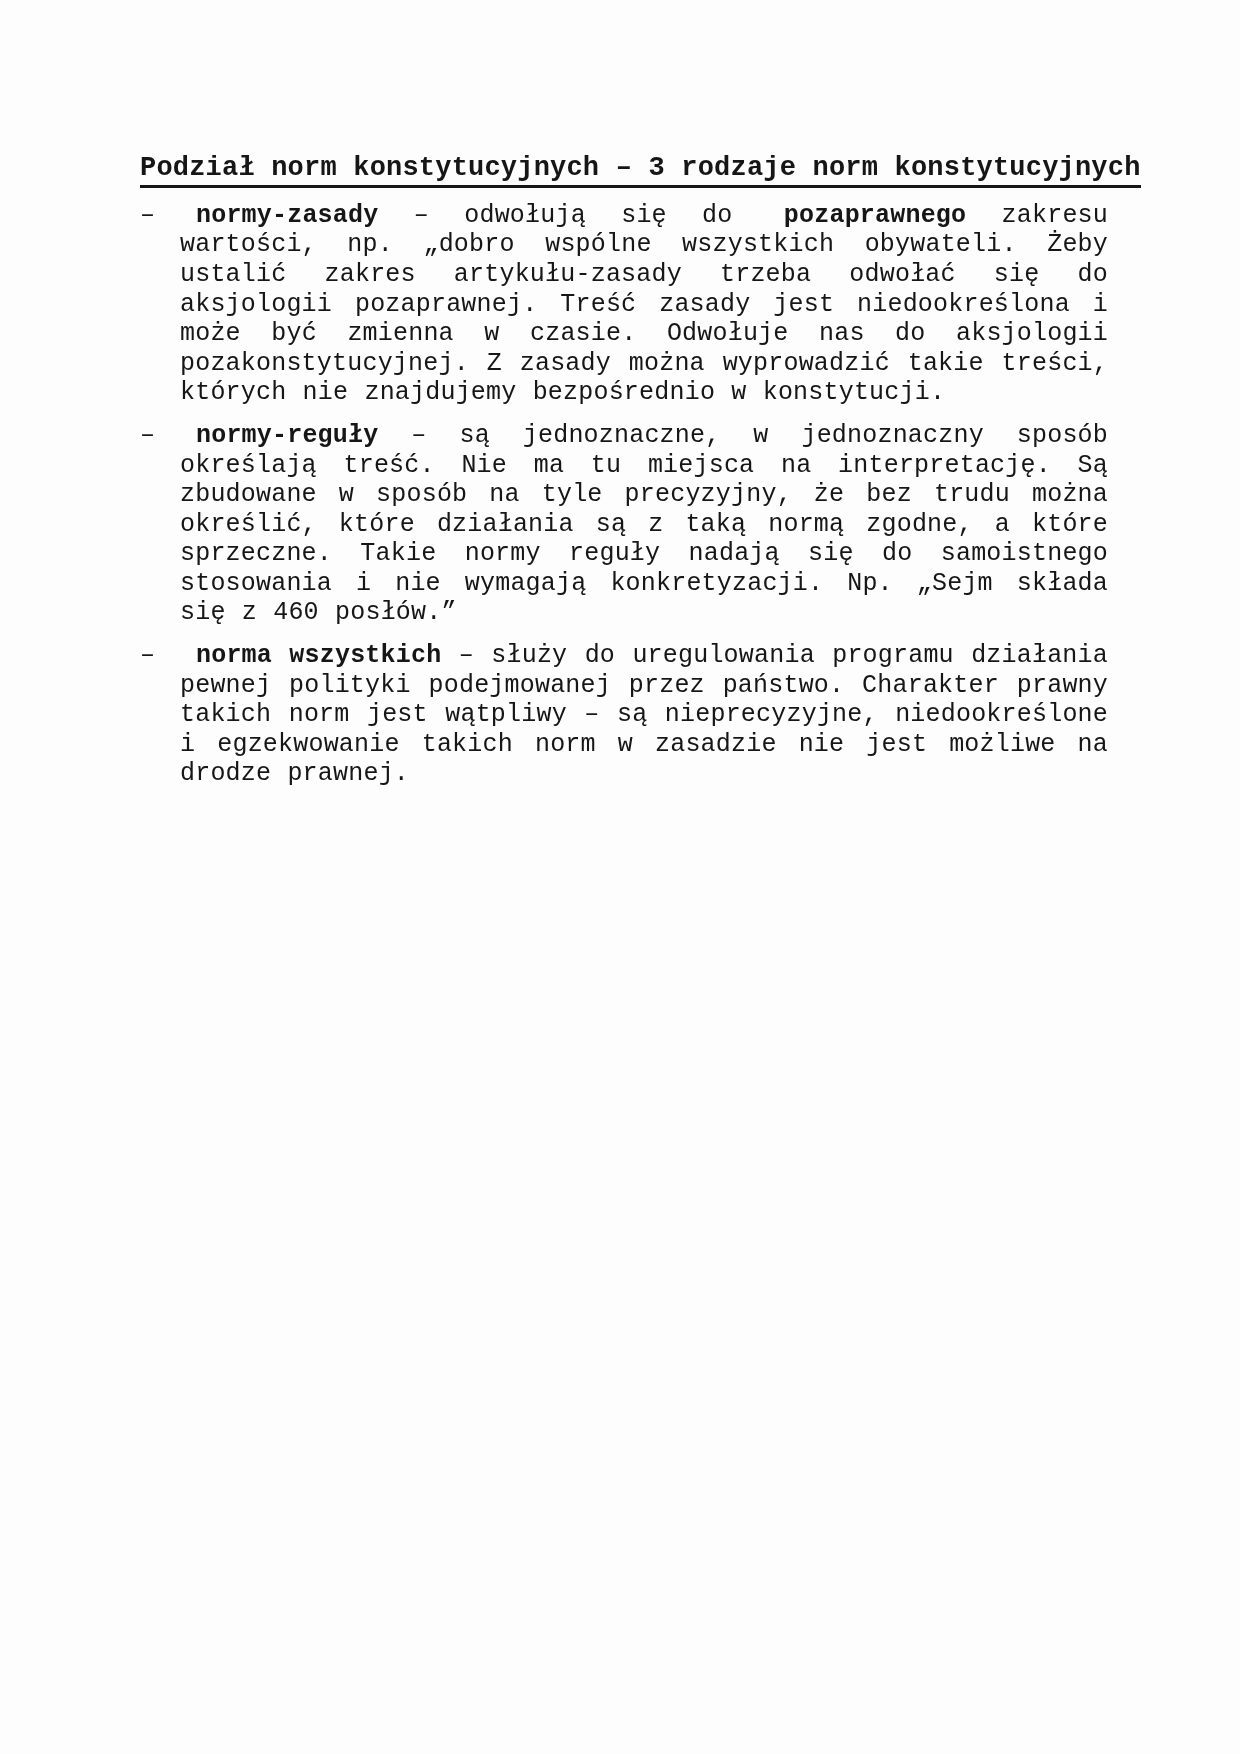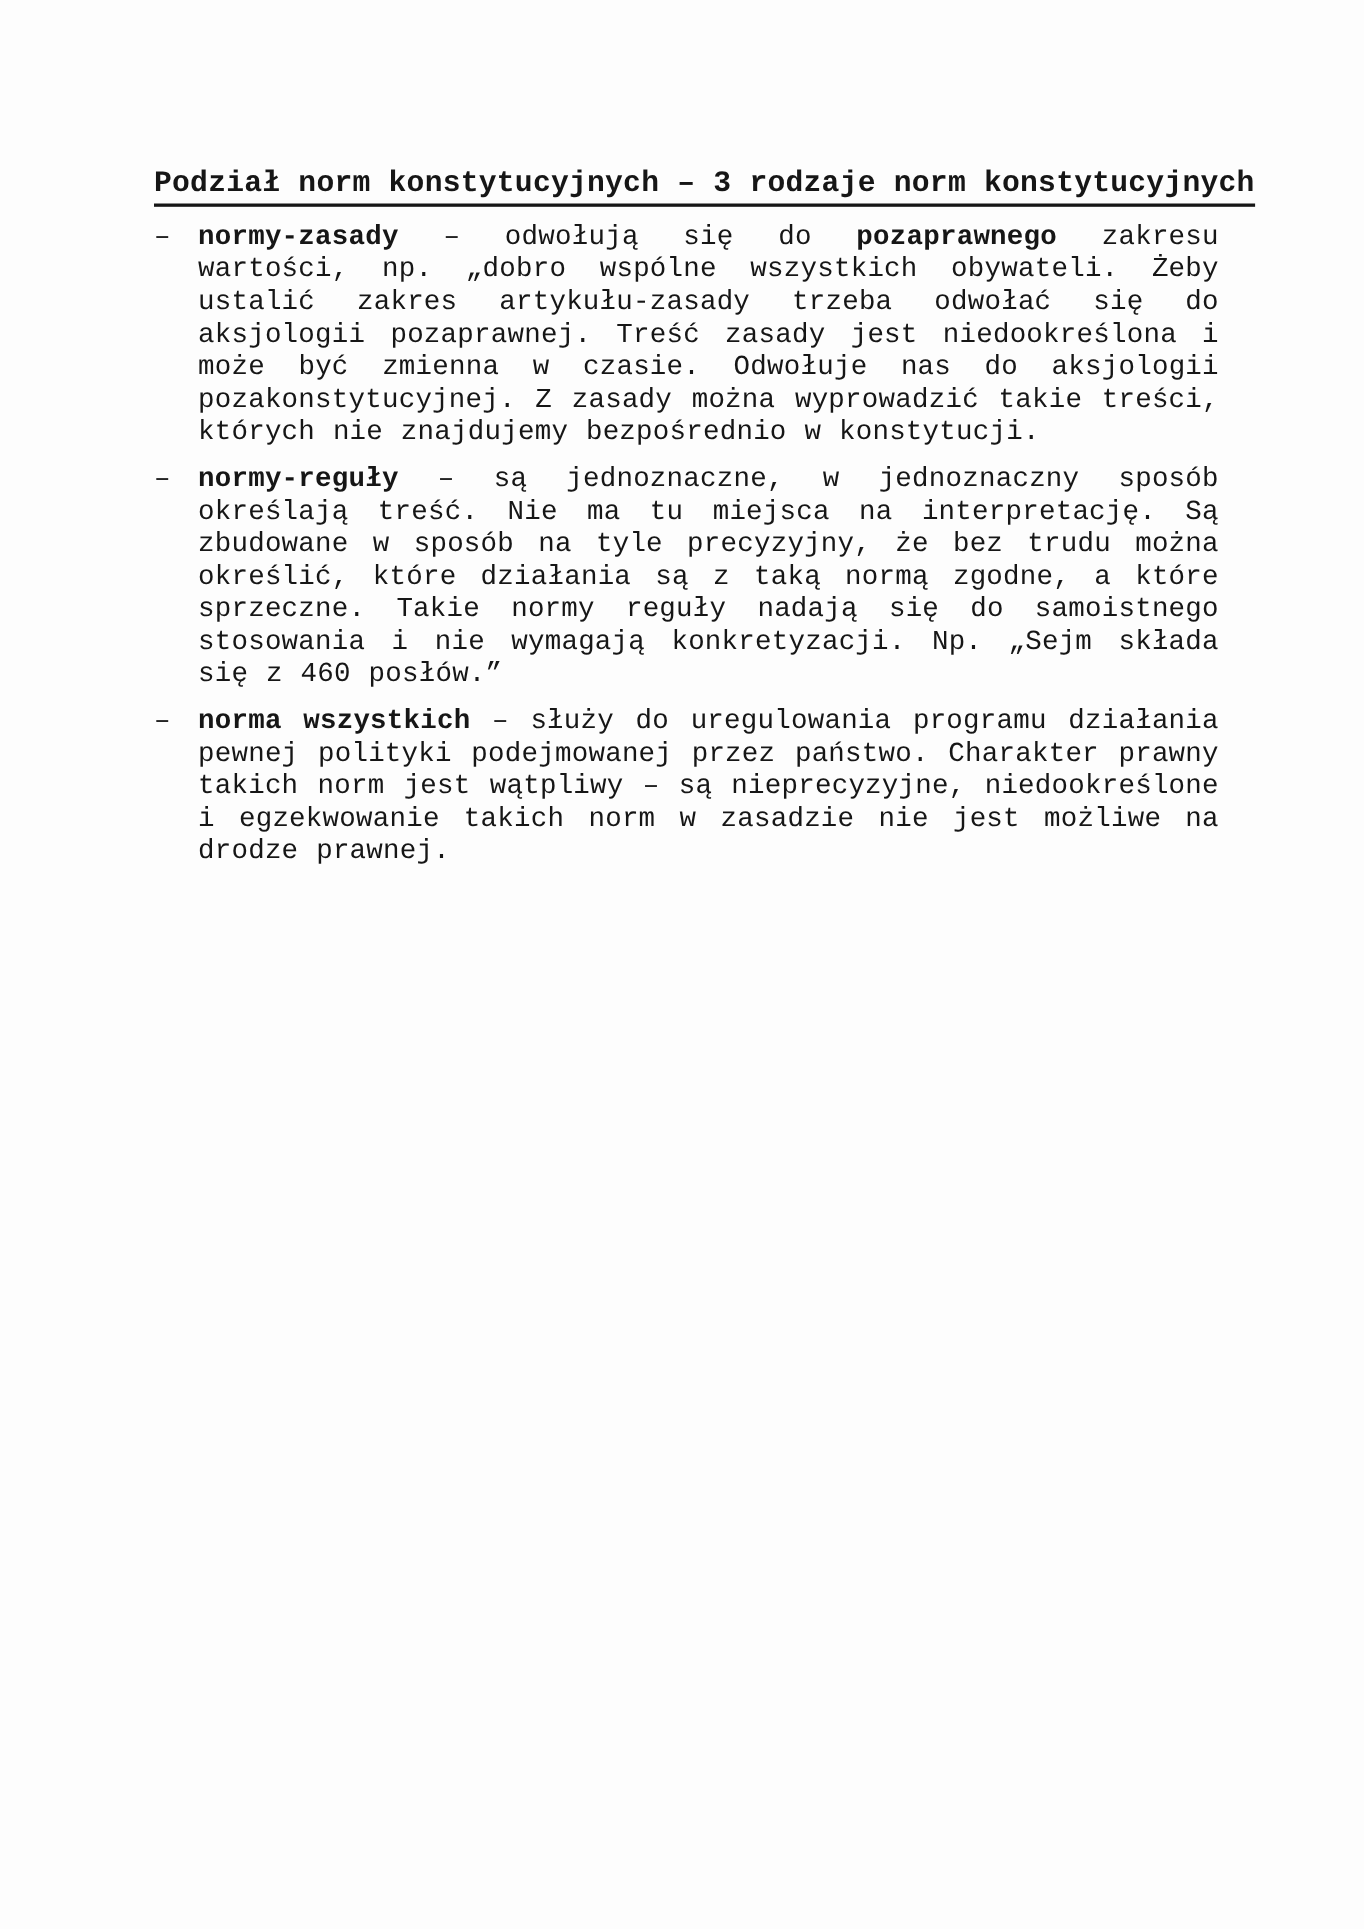--- a/index.html
+++ b/index.html
@@ -61,20 +61,21 @@
     flex: 1 1 auto;
     margin: 0;
     font-size: 25px;
     line-height: 29.6px;
     text-align: justify;
     letter-spacing: 0.2px;
     word-spacing: 1px;
   }
   .bullet-body b {
     font-weight: 700;
+    margin-left: 16px;
   }
 </style>
 </head>
 <body>
 
 <div class="page">
   <div class="content">
 
     <h1 class="heading"><span class="hl">Podział norm konstytucyjnych – 3 rodzaje norm konstytucyjnych</span></h1>
 

